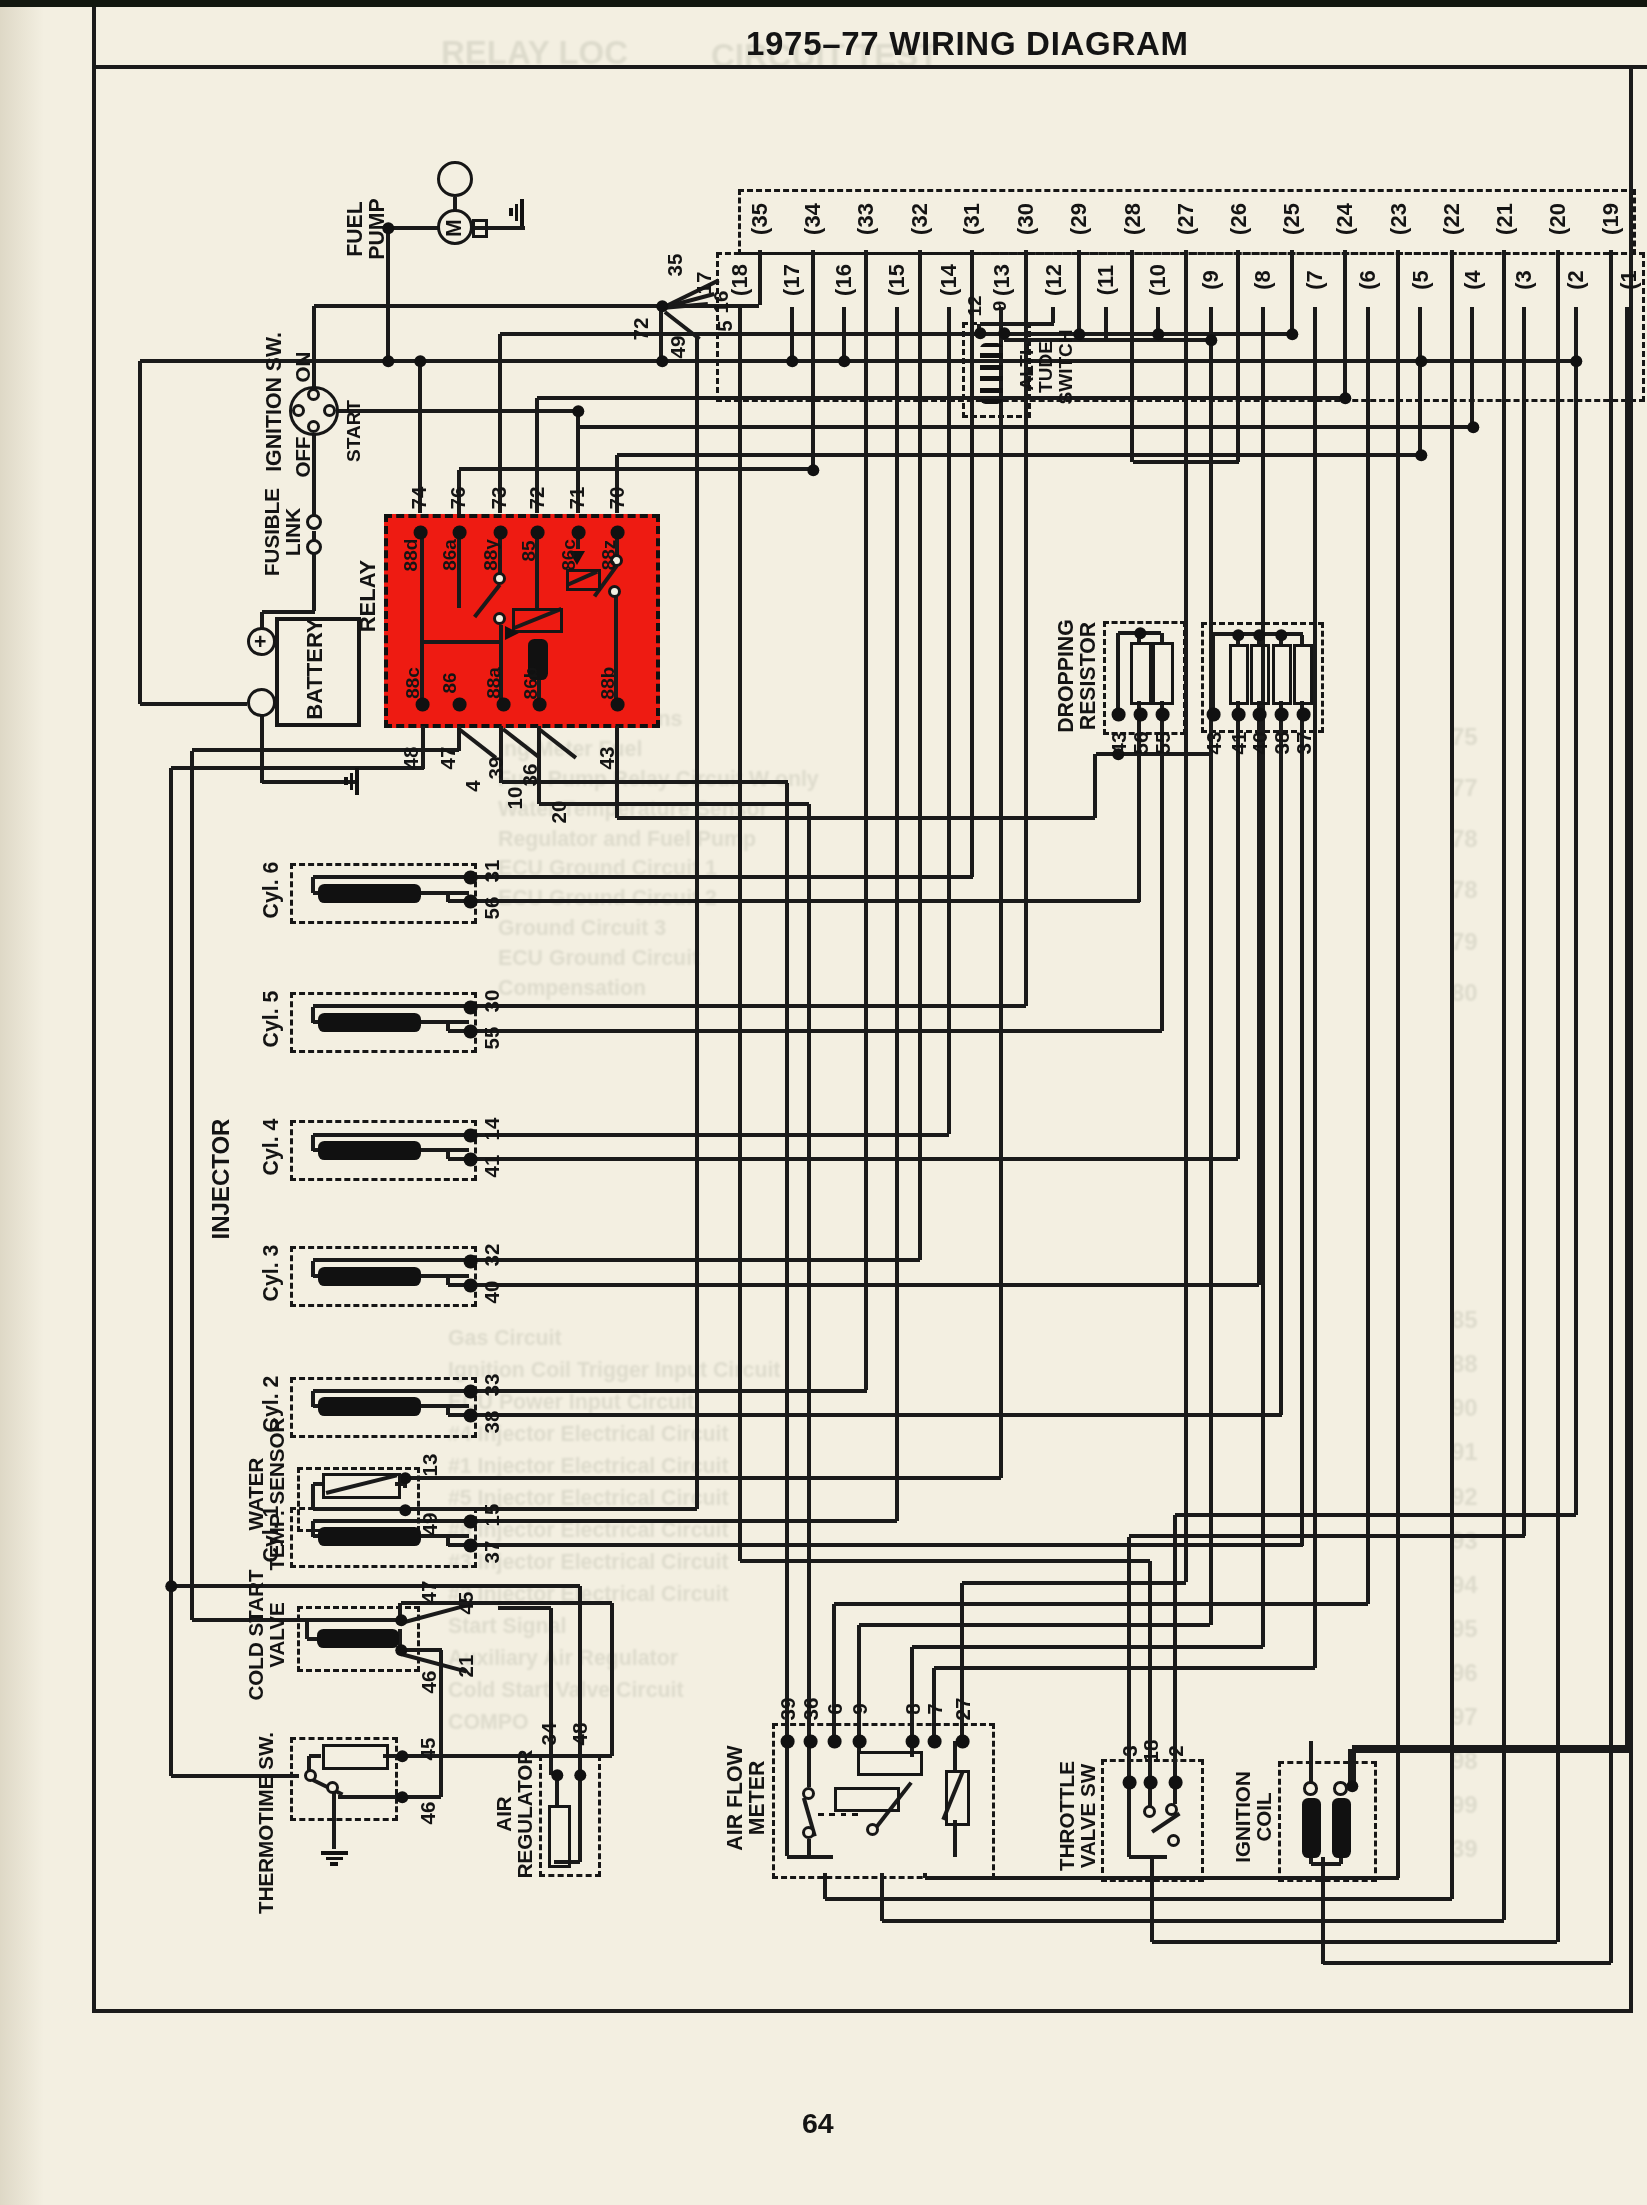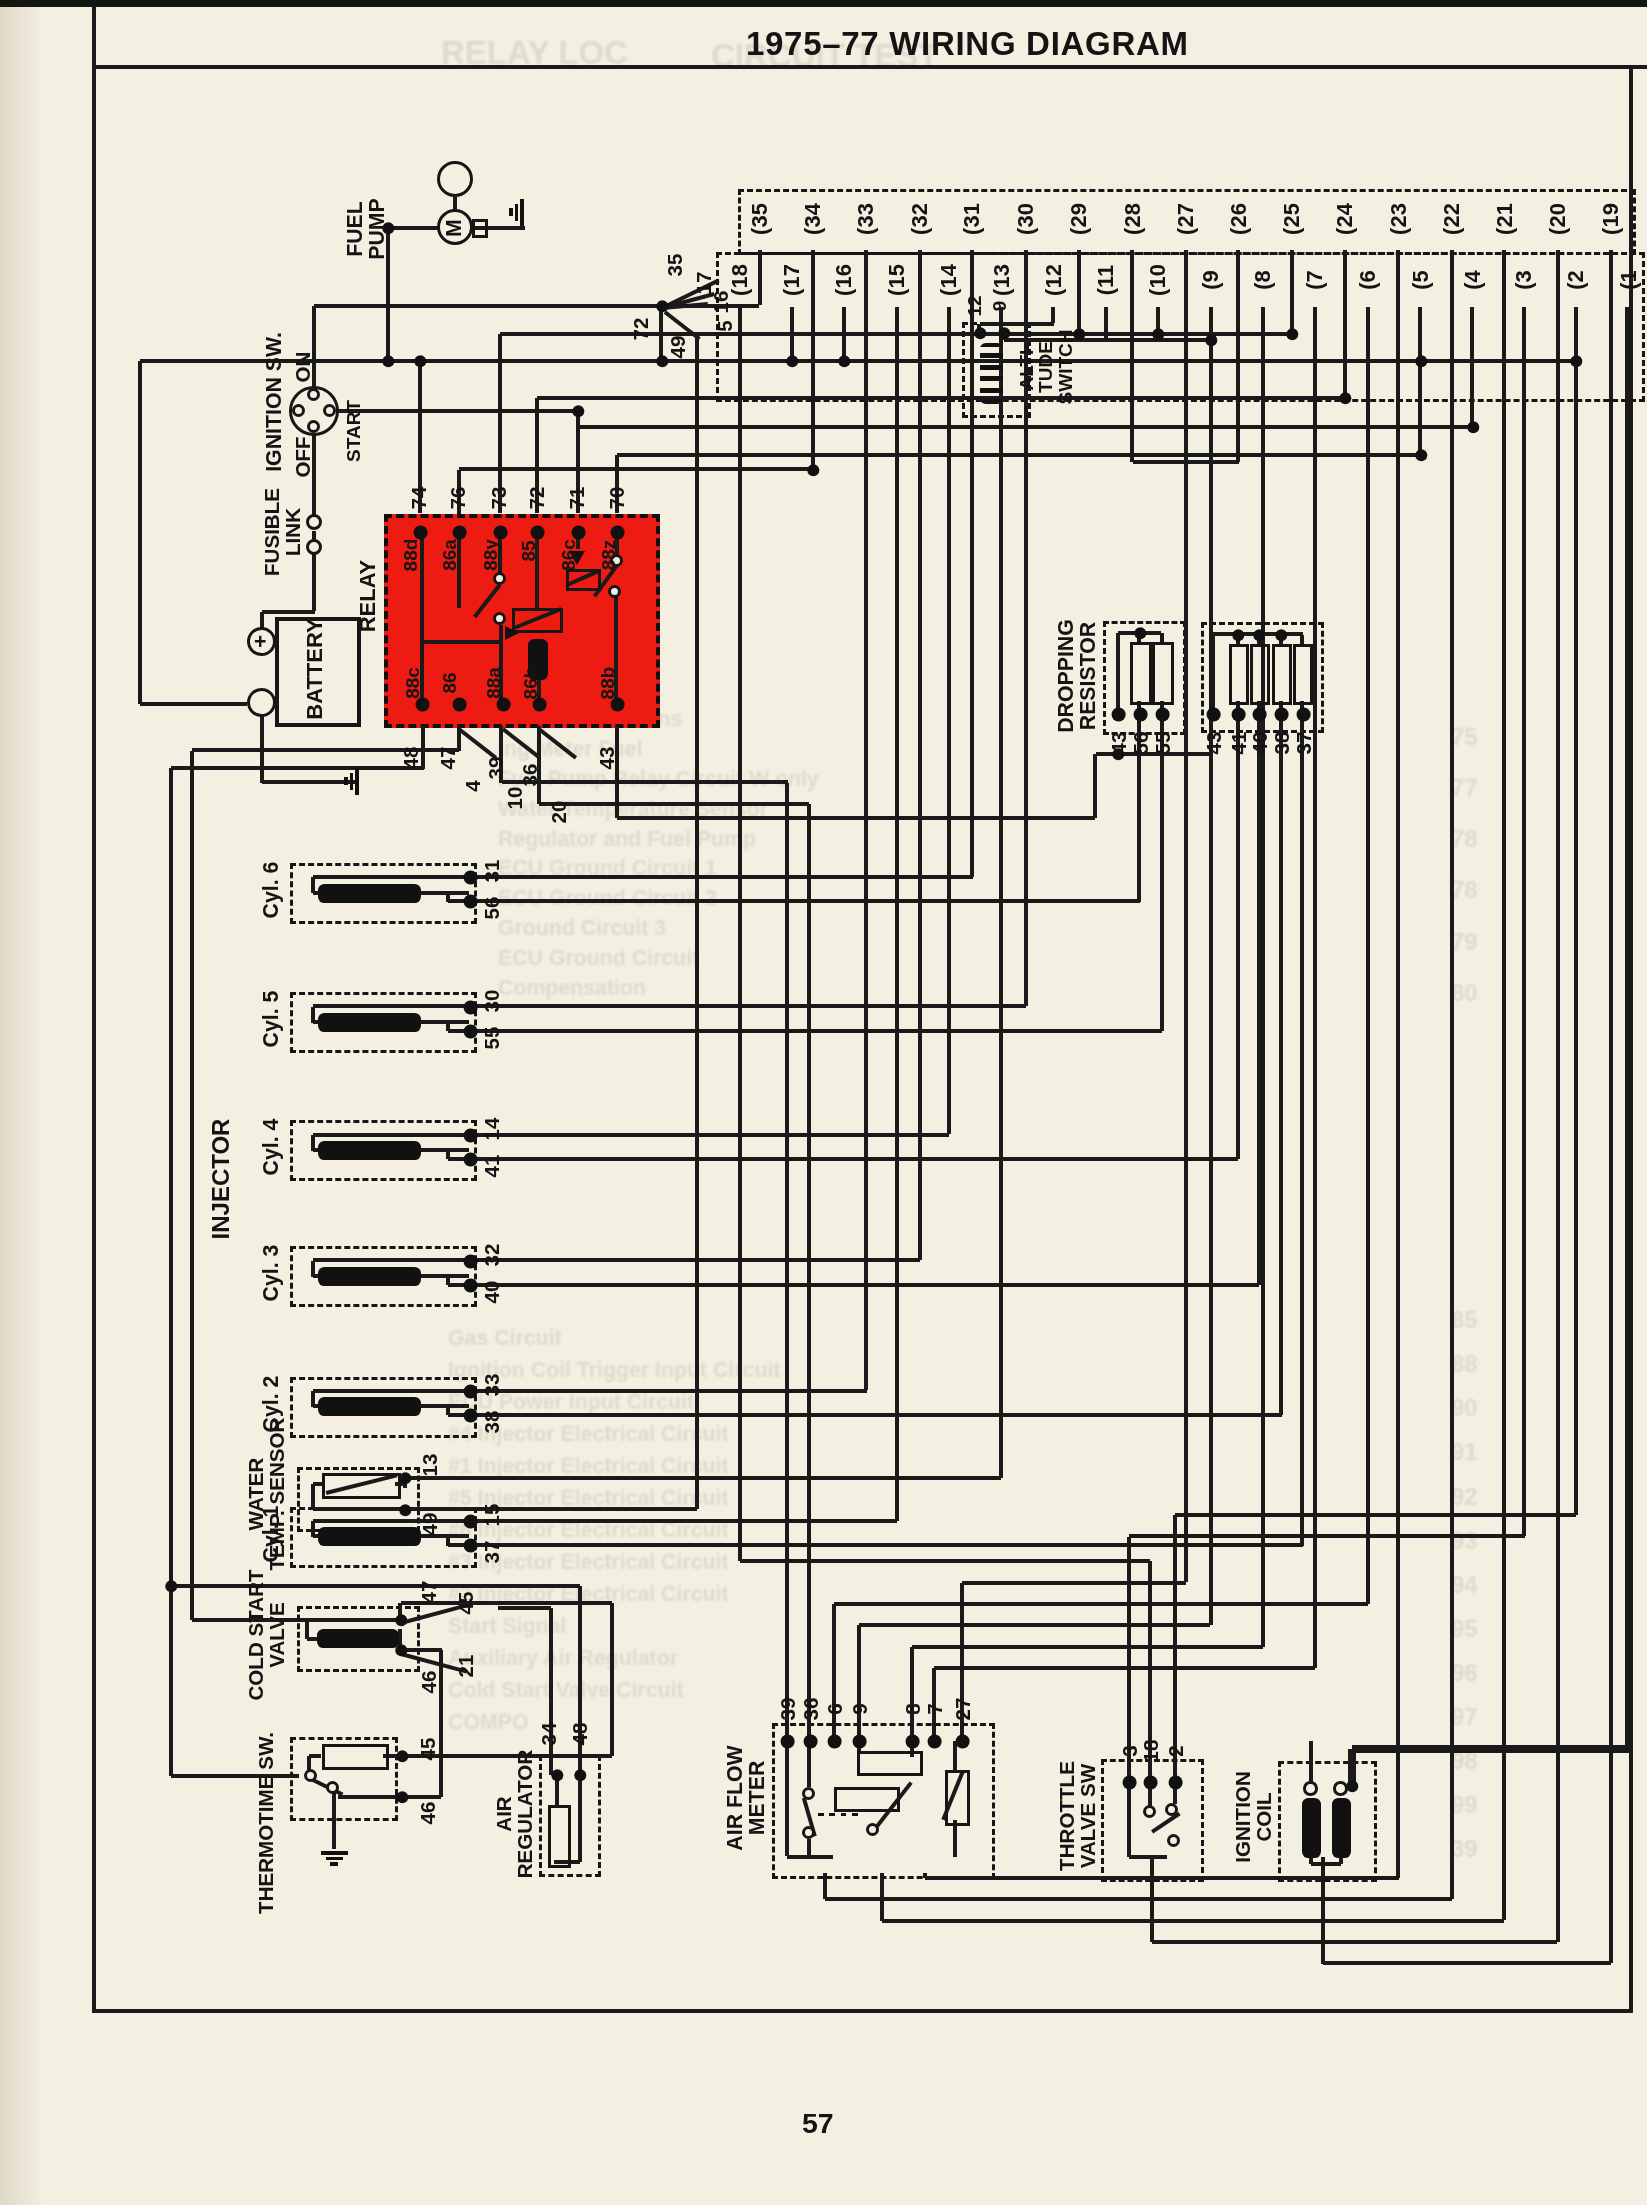--- a/index.html
+++ b/index.html
@@ -36,21 +36,21 @@
   <div id="topstrip"></div>
   <div id="titleband">
     <div class="hlabel" style="left:654px;top:5.7px;font-size:33px;letter-spacing:0.7px;margin-top:12px;">1975–77 WIRING DIAGRAM</div>
   </div>
 
   <div class="wire" style="left:92px;top:65px;width:1555px;height:4.3px;"></div>
   <div class="wire" style="left:92px;top:0px;width:4.3px;height:2013px;"></div>
   <div class="wire" style="left:1629px;top:65px;width:4.3px;height:1948px;"></div>
   <div class="wire" style="left:92px;top:2009px;width:1541px;height:4.3px;"></div>
 
-  <div class="hlabel" style="left:802px;top:2107px;font-size:28.5px;">57</div>
+  <div class="hlabel" style="left:802px;top:2107px;font-size:28.5px;">64</div>
 
   <div id="dyn">
       <div class="dashbox" style="left: 738px; top: 189px; width: 892px; height: 60px;"></div>
       <div class="dashbox" style="left: 716px; top: 252px; width: 923px; height: 144px;"></div>
       <div class="rlabel" style="left: 760px; top: 219px; font-size: 22px;">(35</div>
       <div class="rlabel" style="left: 813px; top: 219px; font-size: 22px;">(34</div>
       <div class="rlabel" style="left: 866px; top: 219px; font-size: 22px;">(33</div>
       <div class="rlabel" style="left: 920px; top: 219px; font-size: 22px;">(32</div>
       <div class="rlabel" style="left: 972px; top: 219px; font-size: 22px;">(31</div>
       <div class="rlabel" style="left: 1026px; top: 219px; font-size: 22px;">(30</div>

